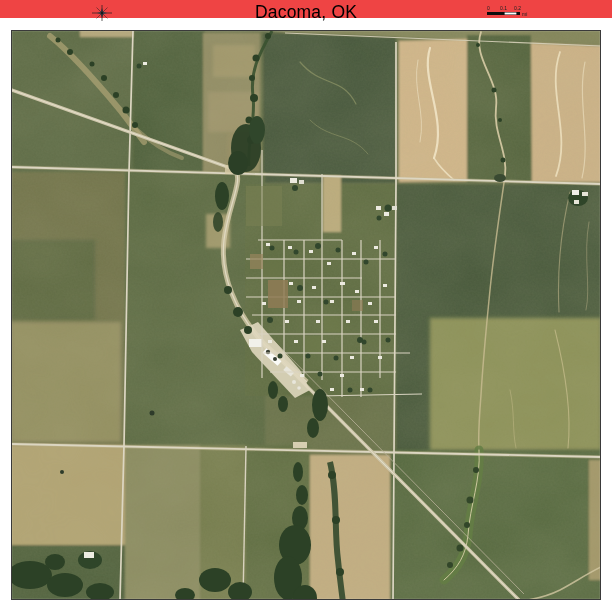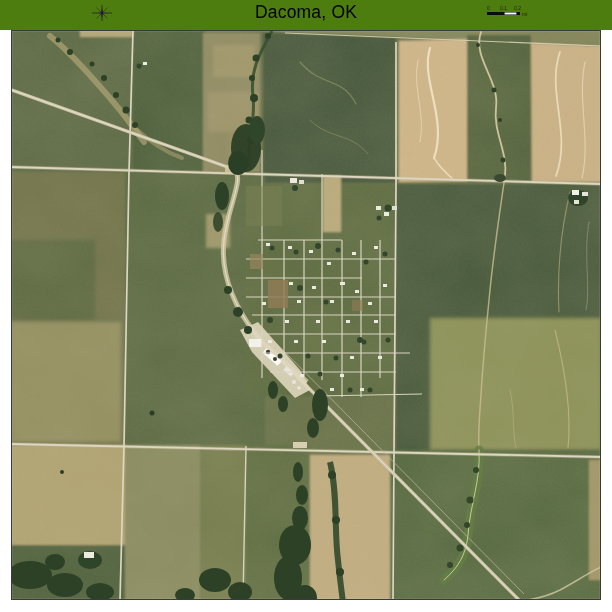--- a/index.html
+++ b/index.html
@@ -1,18 +1,18 @@
 <!DOCTYPE html>
 <html><head>
 <meta charset="utf-8">
 <style>
   html,body{margin:0;padding:0;background:#fff;}
   .page{position:relative;width:612px;height:612px;background:#ffffff;overflow:hidden;
         font-family:"Liberation Sans",sans-serif;}
-  .header{position:absolute;left:0;top:0;width:612px;height:30px;background:#4d7c0f;}
+  .header{position:absolute;left:0;top:0;width:612px;height:18px;background:#ef4444;}
   .page-title{position:absolute;left:0;top:2px;width:612px;text-align:center;
         font-size:17.5px;color:#000;letter-spacing:.2px;}
   .compass{position:absolute;left:90px;top:2px;width:24px;height:24px;}
   .scalebar{position:absolute;left:486px;top:6px;width:52px;height:16px;font-size:5px;color:#222;}
   .sb-tick{position:absolute;top:0;line-height:5px;}
   .sb-t0{left:1px;} .sb-t1{left:14px;} .sb-t2{left:28px;}
   .sb-bar{position:absolute;left:1px;top:6px;width:33px;height:3px;background:#0d0d0d;}
   .sb-white{position:absolute;left:17px;top:0;width:13px;height:3px;background:#fff;
         box-shadow:inset 0 0 0 0.6px #0d0d0d;}
   .sb-unit{position:absolute;left:36px;top:6px;line-height:5px;}

